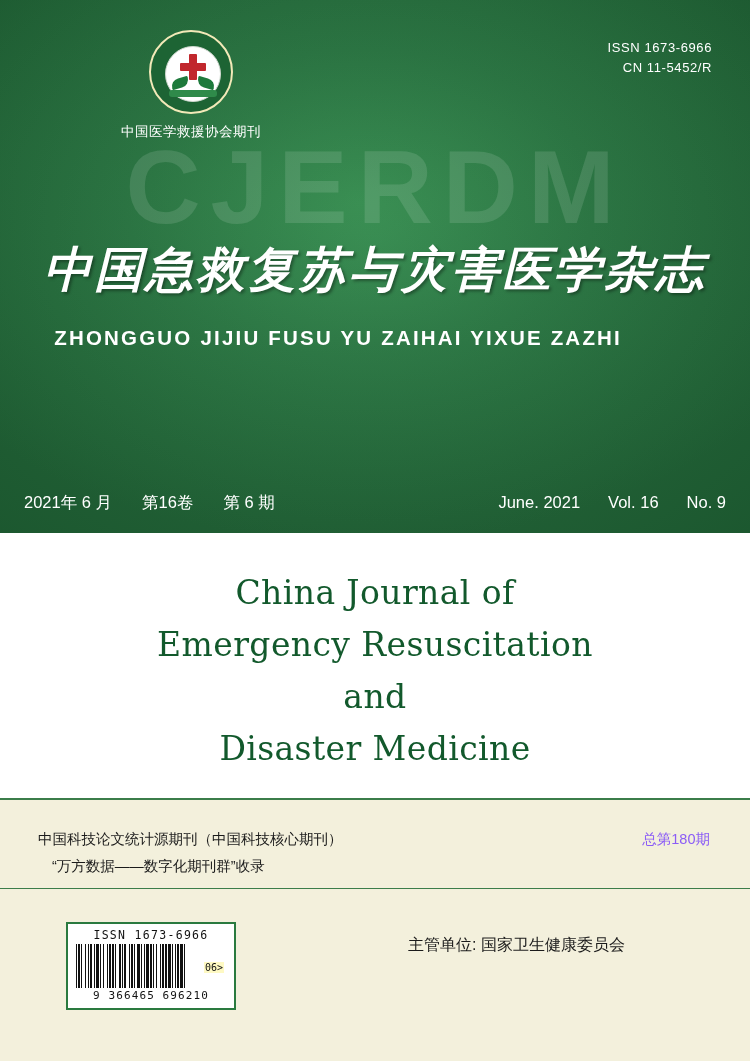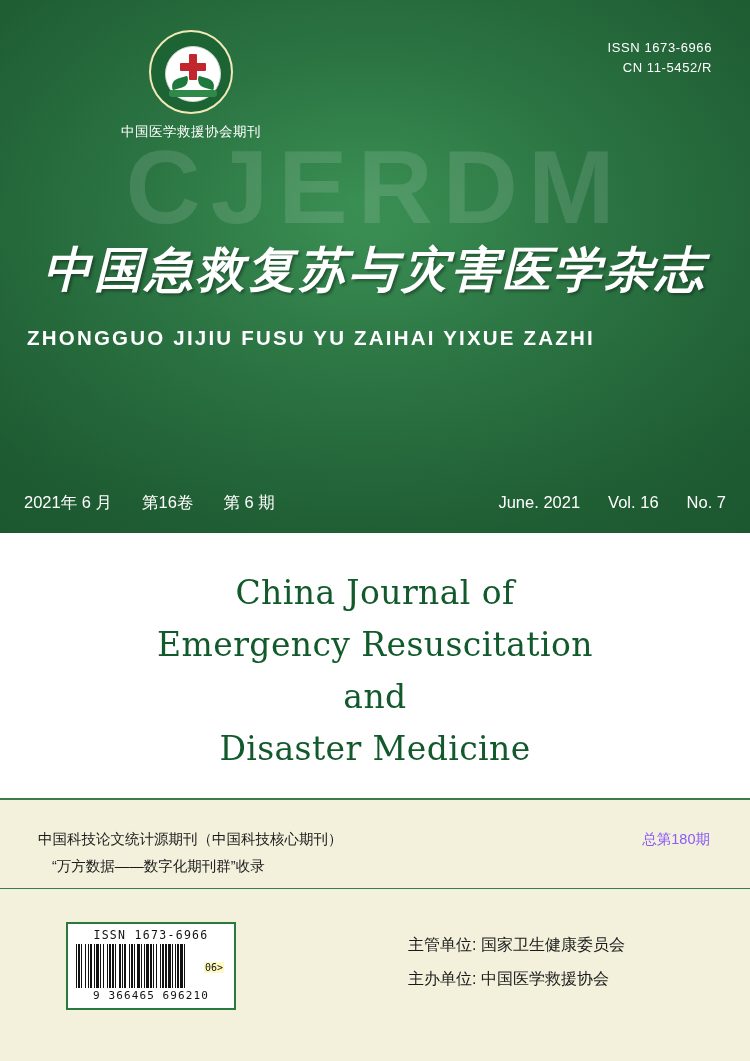--- a/index.html
+++ b/index.html
@@ -151,21 +151,21 @@
     z-index: 3;
     white-space: nowrap;
   }
 
   
   .pinyin {
     position: absolute;
     left: 0;
     top: 326px;
     width: 622px;
-    text-align: center;
+    text-align: right;
     color: #ffffff;
     font-family: "Liberation Sans", sans-serif;
     font-weight: bold;
     font-size: 20.5px;
     letter-spacing: 2.2px;
     z-index: 3;
     white-space: nowrap;
   }
 
   
@@ -351,21 +351,21 @@
 
     <div class="issue-line">
       <div class="issue-cn">
         <span>2021年 6 月</span>
         <span>第16卷</span>
         <span>第 6 期</span>
       </div>
       <div class="issue-en">
         <span>June. 2021</span>
         <span>Vol. 16</span>
-        <span>No. 7</span>
+        <span>No. 9</span>
       </div>
     </div>
   </div>
 
   <div class="white-panel">
     <div class="en-title">
       <span class="ln">China  Journal  of</span>
       <span class="ln">Emergency  Resuscitation</span>
       <span class="ln">and</span>
       <span class="ln">Disaster  Medicine</span>
@@ -420,16 +420,15 @@
         <div class="bar" style="left: 101px; width: 1px;"></div>
         <div class="bar" style="left: 103px; width: 2px;"></div>
         <div class="bar" style="left: 106px; width: 3px;"></div>
         <div class="bar" style="left: 110px; width: 1px;"></div>
       </div>
     <div class="barcode-num">9 366465 696210</div>
   </div>
 
   <div class="publisher-block">
     <div class="row">主管单位: 国家卫生健康委员会</div>
-    <div class="row">主办单位: 中国医学救援协会</div>
   </div>
 
 </div>
 
 </body></html>

